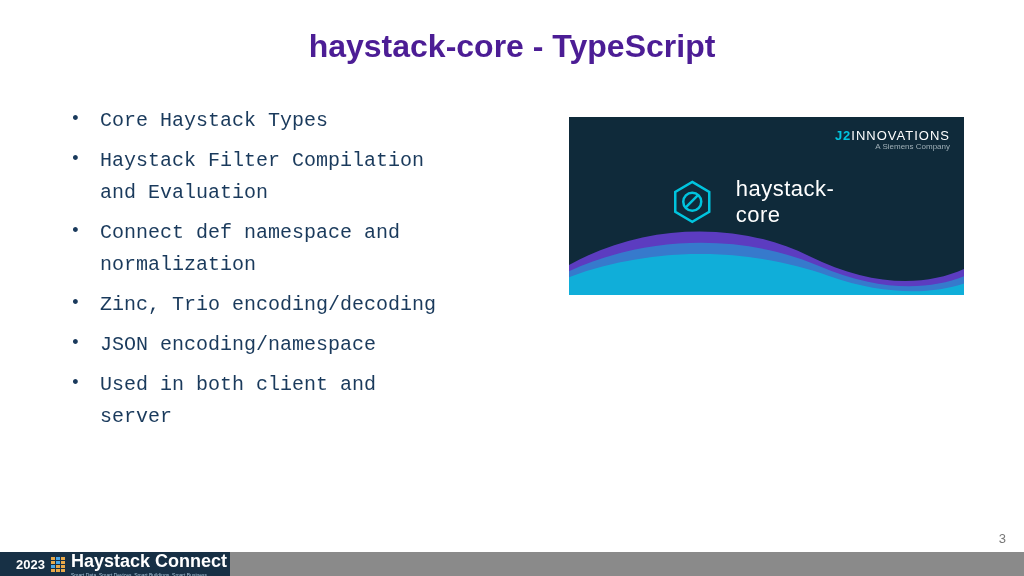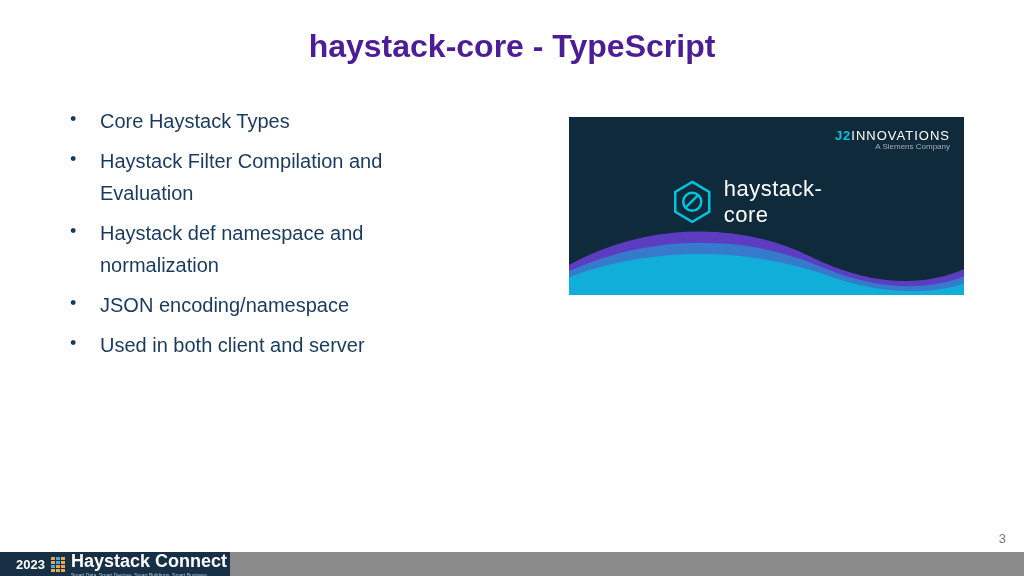--- a/index.html
+++ b/index.html
@@ -30,20 +30,21 @@
     list-style: none;
   }
   .bullets li {
     position: relative;
     padding-left: 40px;
     font-size: 20px;
     line-height: 1.6;
     color: #1a3a5c;
     margin-bottom: 8px;
     max-width: 380px;
+    font-family: Liberation Mono, monospace;
   }
   .bullets li::before {
     content: "•";
     position: absolute;
     left: 10px;
     top: 0;
     color: #1a3a5c;
     font-size: 18px;
   }
   .banner {
@@ -76,21 +77,21 @@
     color: #a0b0b8;
     font-size: 8px;
   }
   .banner-center {
     position: absolute;
     top: 50%;
     left: 50%;
     transform: translate(-50%, -58%);
     display: flex;
     align-items: center;
-    gap: 8px;
+    gap: 20px;
   }
   .hex-icon svg { display: block; }
   .banner-center .lib {
     color: #ffffff;
     font-size: 22px;
     font-weight: 400;
     letter-spacing: 0.5px;
   }
   .wave {
     position: absolute;
@@ -160,21 +161,22 @@
 </head>
 <body>
 
 <h1 class="title">haystack-core - TypeScript</h1>
 
 <div class="content">
   <div class="bullets">
     <ul>
       <li>Core Haystack Types</li>
       <li>Haystack Filter Compilation and Evaluation</li>
-      <li>Haystack def namespace and normalization</li>
+      <li>Connect def namespace and normalization</li>
+      <li>Zinc, Trio encoding/decoding</li>
       <li>JSON encoding/namespace</li>
       <li>Used in both client and server</li>
     </ul>
   </div>
 
   <div class="banner">
     <div class="banner-logo-top">
       <div class="brand"><span class="j2">J2</span><span>INNOVATIONS</span></div>
       <div class="sub">A Siemens Company</div>
     </div>

